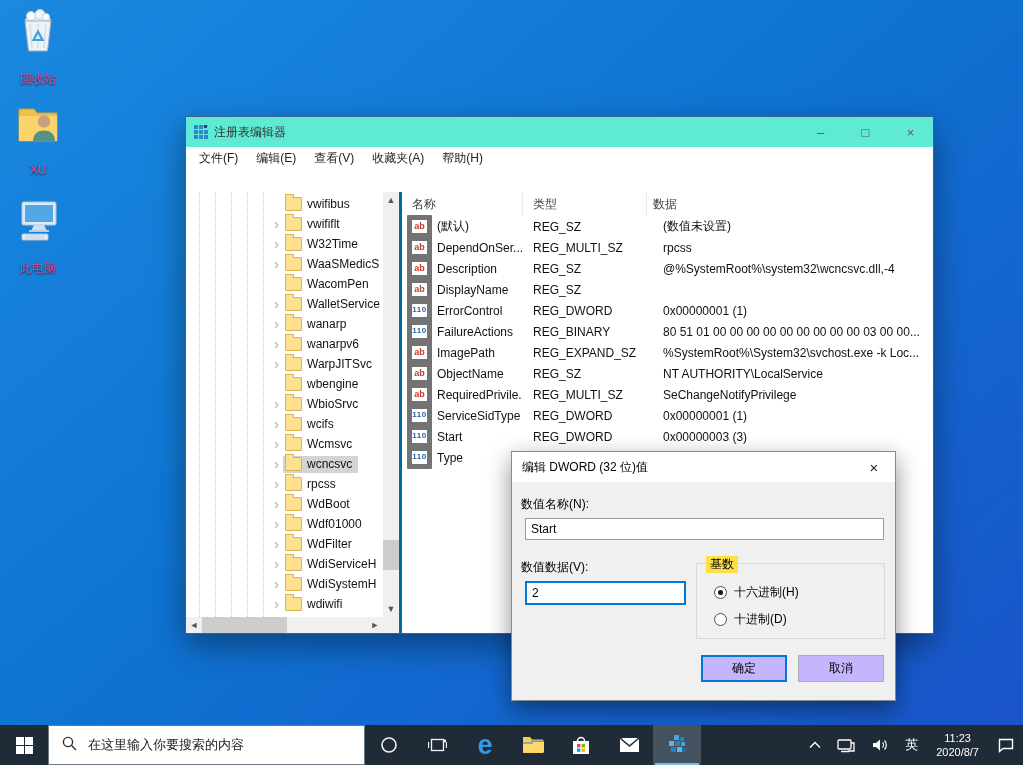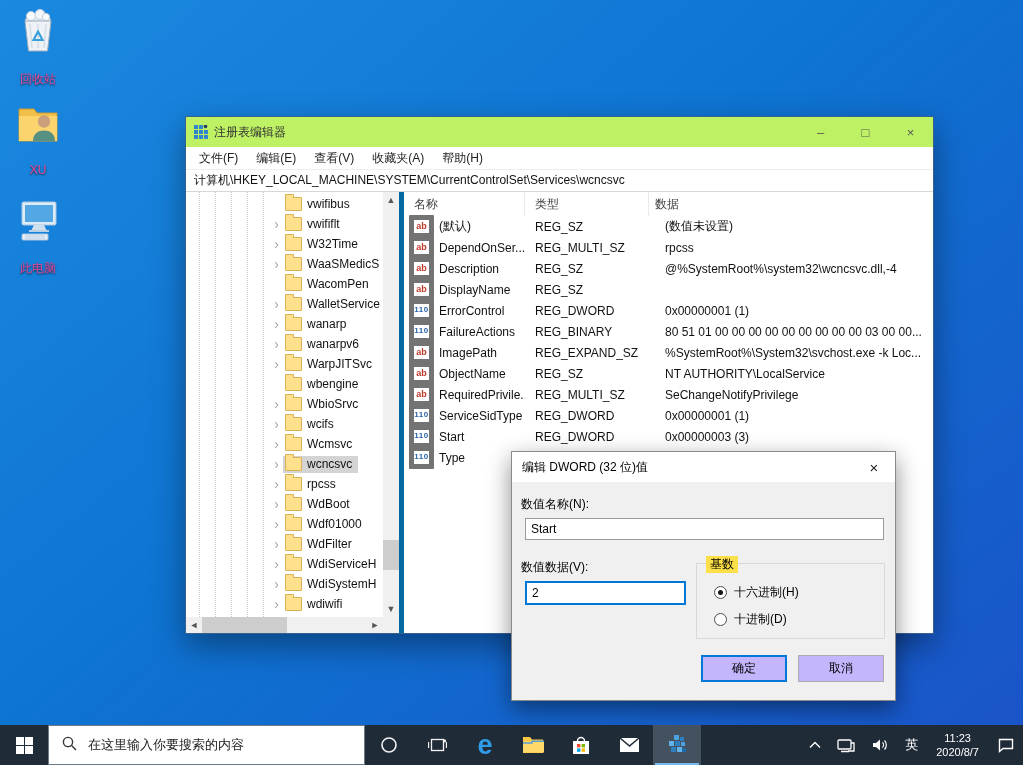--- a/index.html
+++ b/index.html
@@ -7,31 +7,31 @@
     width:1023px;height:765px;position:relative;overflow:hidden;
     background:linear-gradient(140deg,#1b89e0 0%,#0e74d2 45%,#1a52c8 100%);
     font-family:"Liberation Sans","DejaVu Sans",sans-serif;
     -webkit-font-smoothing:antialiased;
   }
   
   .dicon{position:absolute;left:5px;width:66px;display:flex;flex-direction:column;align-items:center;gap:14px;color:#ec4899;font-size:12px;text-shadow:0 1px 2px rgba(0,0,0,.8);cursor:default;}
   #di-recycle{top:8px}#di-xu{top:100px}#di-pc{top:197px}
   
   .win{position:absolute;left:185px;top:116px;width:747px;height:516px;background:#fff;border:1px solid #39618f;box-shadow:0 12px 30px rgba(0,0,0,.38);font-size:12px;color:#111;}
-  .titlebar{height:30px;display:flex;align-items:center;background:#bef264;}
+  .titlebar{height:30px;display:flex;align-items:center;background:#5eead4;}
   .title-icon{margin-left:8px;display:flex;}
   .title-text{margin-left:6px;color:#333;}
   .winbtns{margin-left:auto;display:flex;height:100%;}
   .winbtn{width:45px;height:100%;display:flex;align-items:center;justify-content:center;color:#5a5a5a;font-size:13px;}
   .menubar{height:22px;display:flex;align-items:center;padding-left:4px;color:#222;}
   .menu-item{padding:0 9px;}
   .addressbar{height:21px;border-top:1px solid #eee;border-bottom:1px solid #d7d7d7;display:flex;align-items:center;padding-left:8px;color:#111;white-space:nowrap;overflow:hidden;}
   .panes{position:absolute;top:75px;left:0;right:0;bottom:0;display:flex;}
   
-  .tree{width:213px;position:relative;border-right:5px solid #0369a1;overflow:hidden;background:#fff;}
+  .tree{width:213px;position:relative;border-right:3px solid #0369a1;overflow:hidden;background:#fff;}
   .tline{position:absolute;top:0;bottom:16px;width:0;border-left:1px dotted #c9c9c9;}
   .tree-items{position:absolute;top:2px;left:0;right:16px;bottom:16px;overflow:hidden;}
   .titem{height:20px;display:flex;align-items:center;white-space:nowrap;}
   .titem .arrow{width:13px;margin-left:84px;color:#a6a6a6;font-size:14px;line-height:13px;text-align:center;flex:none;}
   .tsel{display:flex;align-items:center;gap:5px;padding:1px 6px 2px 2px;}
   .tsel.sel{background:#d4d4d4;}
   .folder{width:15px;height:12px;background:#ffe08c;border:1px solid #d9b254;border-radius:1px;position:relative;flex:none;}
   .folder::before{content:"";position:absolute;left:-1px;top:-4px;width:7px;height:3px;background:#ffe08c;border:1px solid #d9b254;border-bottom:none;border-radius:1px 1px 0 0;}
   
   .vsb{position:absolute;top:0;right:0;width:16px;bottom:16px;background:#f0f0f0;}
@@ -154,23 +154,20 @@
     </span>
   </div>
   <div class="menubar">
 
   <span class="menu-item">文件(F)</span>
       <span class="menu-item">编辑(E)</span>
       <span class="menu-item">查看(V)</span>
       <span class="menu-item">收藏夹(A)</span>
       <span class="menu-item">帮助(H)</span>
     </div>
-  <div class="addressbar">
-    <span>计算机\HKEY_LOCAL_MACHINE\SYSTEM\CurrentControlSet\Services\wcncsvc</span>
-  </div>
   <div class="panes">
     <div class="tree">
       <div class="tline" style="left:13px"></div>
       <div class="tline" style="left:29px"></div>
       <div class="tline" style="left:45px"></div>
       <div class="tline" style="left:61px"></div>
       <div class="tline" style="left:77px"></div>
       <div class="tree-items">
 
           <div class="titem">

